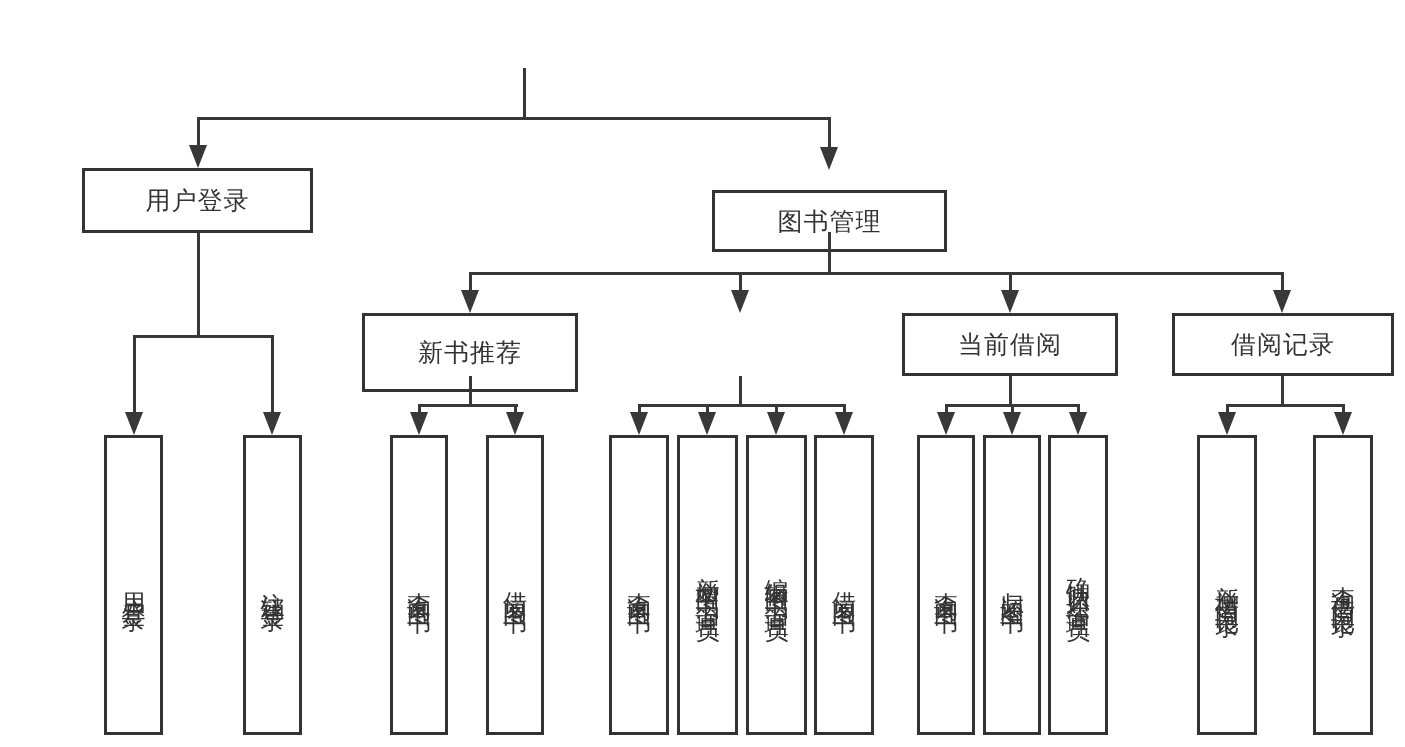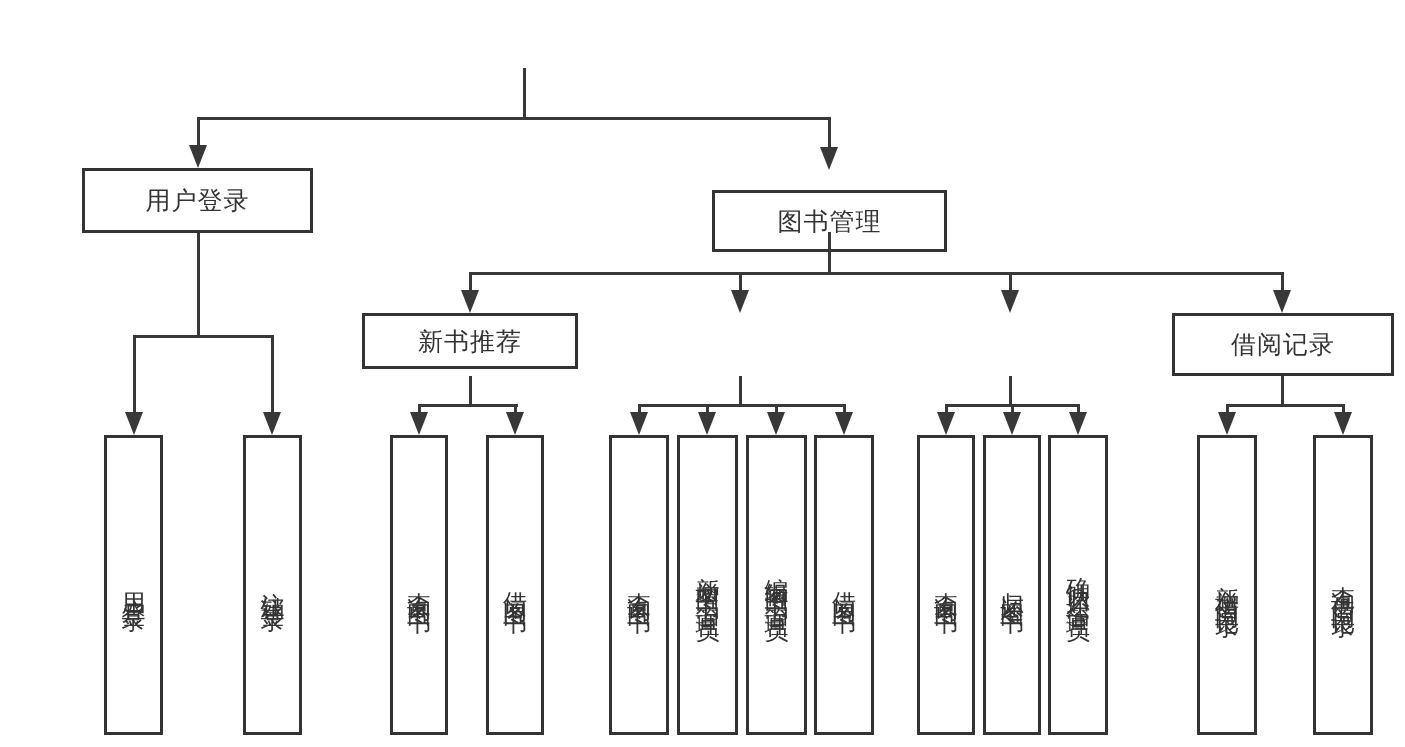--- a/index.html
+++ b/index.html
@@ -76,22 +76,25 @@
   <div class="hline" style="left:469px;top:272px;width:815px;"></div>
   <div class="vline" style="left:469px;top:272px;height:23px;"></div>
   <div class="arrow-down" style="left:461px;top:290px;"></div>
   <div class="vline" style="left:739px;top:272px;height:23px;"></div>
   <div class="arrow-down" style="left:731px;top:290px;"></div>
   <div class="vline" style="left:1009px;top:272px;height:23px;"></div>
   <div class="arrow-down" style="left:1001px;top:290px;"></div>
   <div class="vline" style="left:1281px;top:272px;height:23px;"></div>
   <div class="arrow-down" style="left:1273px;top:290px;"></div>
 
-  <div class="box hbox" style="left:362px;top:313px;width:216px;height:56px;">
+  <div class="box hbox" style="left:362px;top:313px;width:216px;height:79px;">
     <span>新书推荐</span>
+  </div>
+  <div class="box hbox" style="left:902px;top:313px;width:216px;height:63px;">
+    <span>当前借阅</span>
   </div>
   <div class="box hbox" style="left:1172px;top:313px;width:222px;height:63px;">
     <span>借阅记录</span>
   </div>
 
   <div class="vline" style="left:469px;top:376px;height:31px;"></div>
   <div class="hline" style="left:418px;top:404px;width:100px;"></div>
   <div class="vline" style="left:418px;top:404px;height:14px;"></div>
   <div class="arrow-down" style="left:410px;top:412px;"></div>
   <div class="vline" style="left:514px;top:404px;height:14px;"></div>

